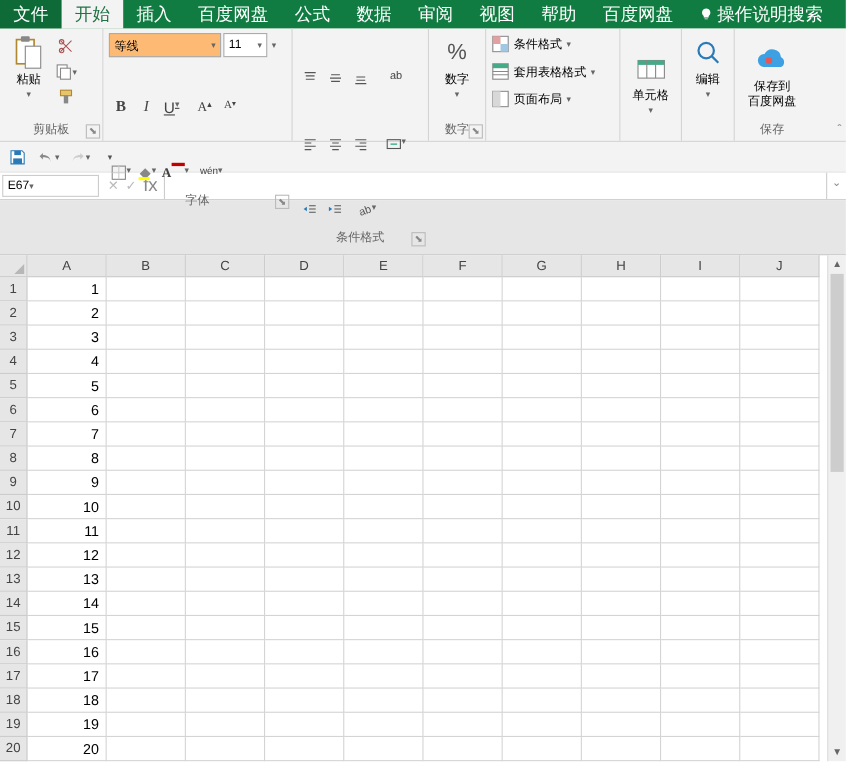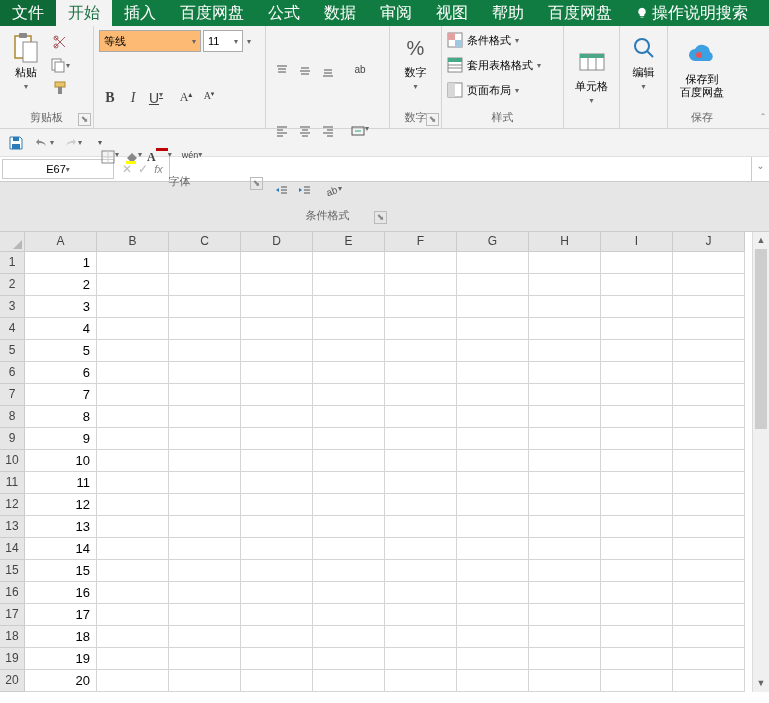--- a/index.html
+++ b/index.html
@@ -40,24 +40,24 @@
 
 .cond-row { display: flex; align-items: center; gap: 4px; height: 22px; font-size: 11px; white-space: nowrap; }
 .cond-row .ic16 { width: 16px; height: 16px; }
 
 
 .qat { background: #f3f3f3; height: 28px; display: flex; align-items: center; padding: 0 6px; gap: 8px; border-bottom: 1px solid #e0e0e0; }
 .qat .qbtn { width: 20px; height: 20px; display: flex; align-items: center; justify-content: center; color: #555; }
 
 
 .fbar { height: 25px; border-bottom: 1px solid #ccc; display: flex; align-items: stretch; background: #fff; }
-.namebox { width: 112px; border: 1px solid #ccc; margin: 2px; display: flex; align-items: center; padding: 0 4px; font-size: 11px; justify-content: center; background: #fff; }
+.namebox { width: 88px; border: 1px solid #ccc; margin: 2px; display: flex; align-items: center; padding: 0 4px; font-size: 11px; justify-content: flex-start; background: #fff; }
 .fbar-mid { display: flex; align-items: center; border-right: 1px solid #ccc; padding: 0 6px; gap: 6px; }
 .fbar-mid span { color: #bbb; font-size: 12px; }
-.fbar-mid .fx { font-style: italic; color: #888; font-size: 11px; }
+.fbar-mid .fx { color: #888; font-size: 17px; }
 .fbar-input { flex: 1; }
 .fbar-expand { width: 18px; display: flex; align-items: flex-start; justify-content: center; color: #888; font-size: 10px; padding-top: 3px; border-left: 1px solid #ccc; }
 
 
 .hspacer { height: 50px; background: #e6e6e6; border-bottom: 1px solid #ccc; }
 
 
 .grid-wrap { position: relative; }
 .colhdr-row { display: flex; height: 20px; }
 .selall { width: 25px; border-right: 1px solid #ccc; border-bottom: 1px solid #ccc; background: #e6e6e6; position: relative; }
@@ -329,21 +329,20 @@
       </div>
       <div class="cond-row">
         <svg class="ic16" viewBox="0 0 16 16">
             <rect x="1" y="1" width="14" height="14" fill="#fff" stroke="#888"></rect>
             <rect x="1" y="1" width="7" height="14" fill="#d8d8d8"></rect>
           </svg>
         <span>页面布局</span>
           <span class="dd">▾</span>
       </div>
     </div>
-    <div class="group-label"><span>样式</span></div>
   </div>
 
   <div class="group" style="width:56px">
     <div class="group-body" style="align-items:center;justify-content:center">
       <div class="big-btn">
         <div class="ic">
             <svg width="28" height="28" viewBox="0 0 28 28">
               <rect x="2" y="6" width="24" height="16" fill="#fff" stroke="#888"></rect>
               <rect x="2" y="6" width="24" height="4" fill="#4a8"></rect>
               <line x1="10" y1="6" x2="10" y2="22" stroke="#888"></line>

